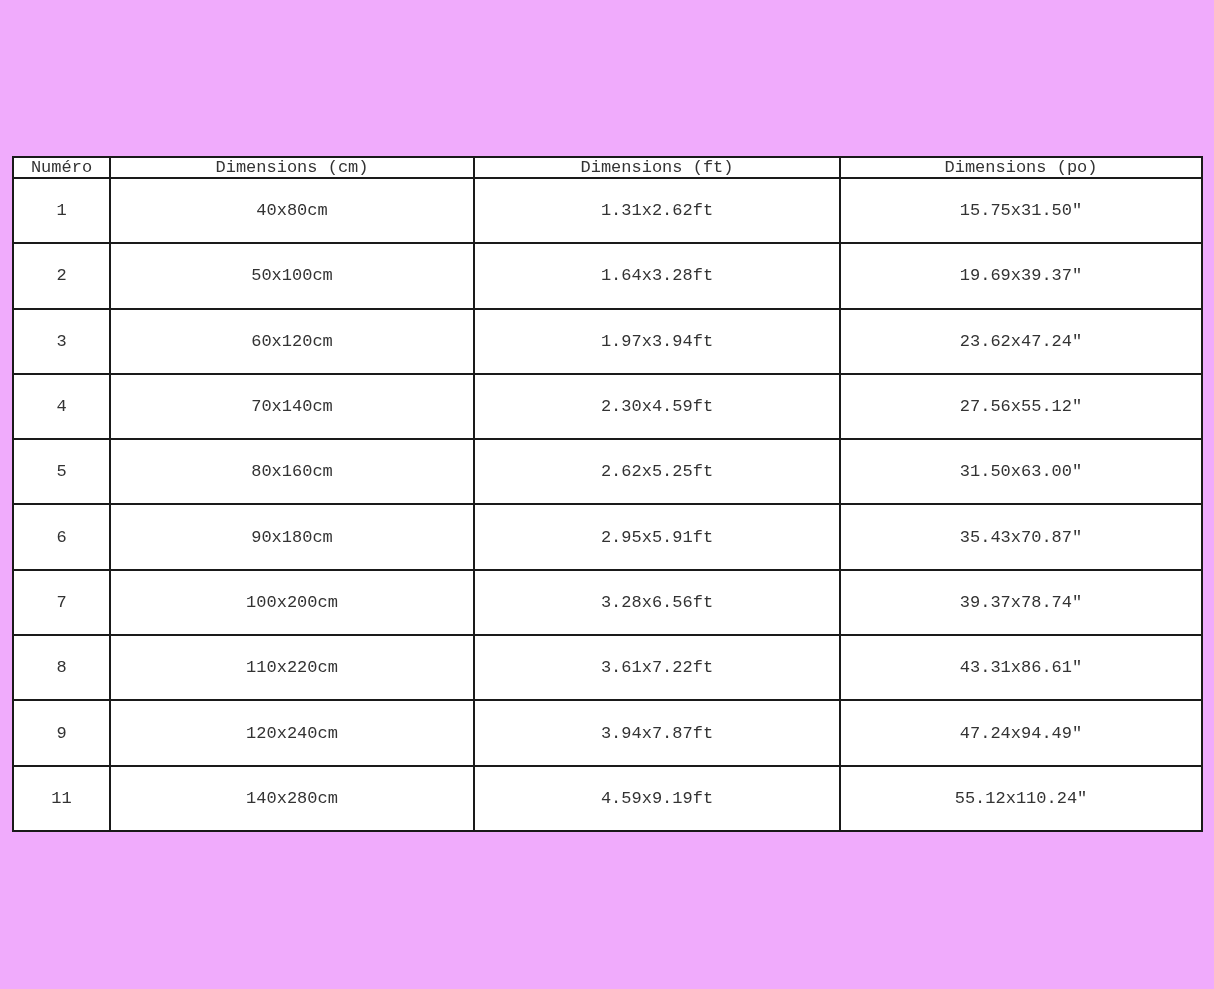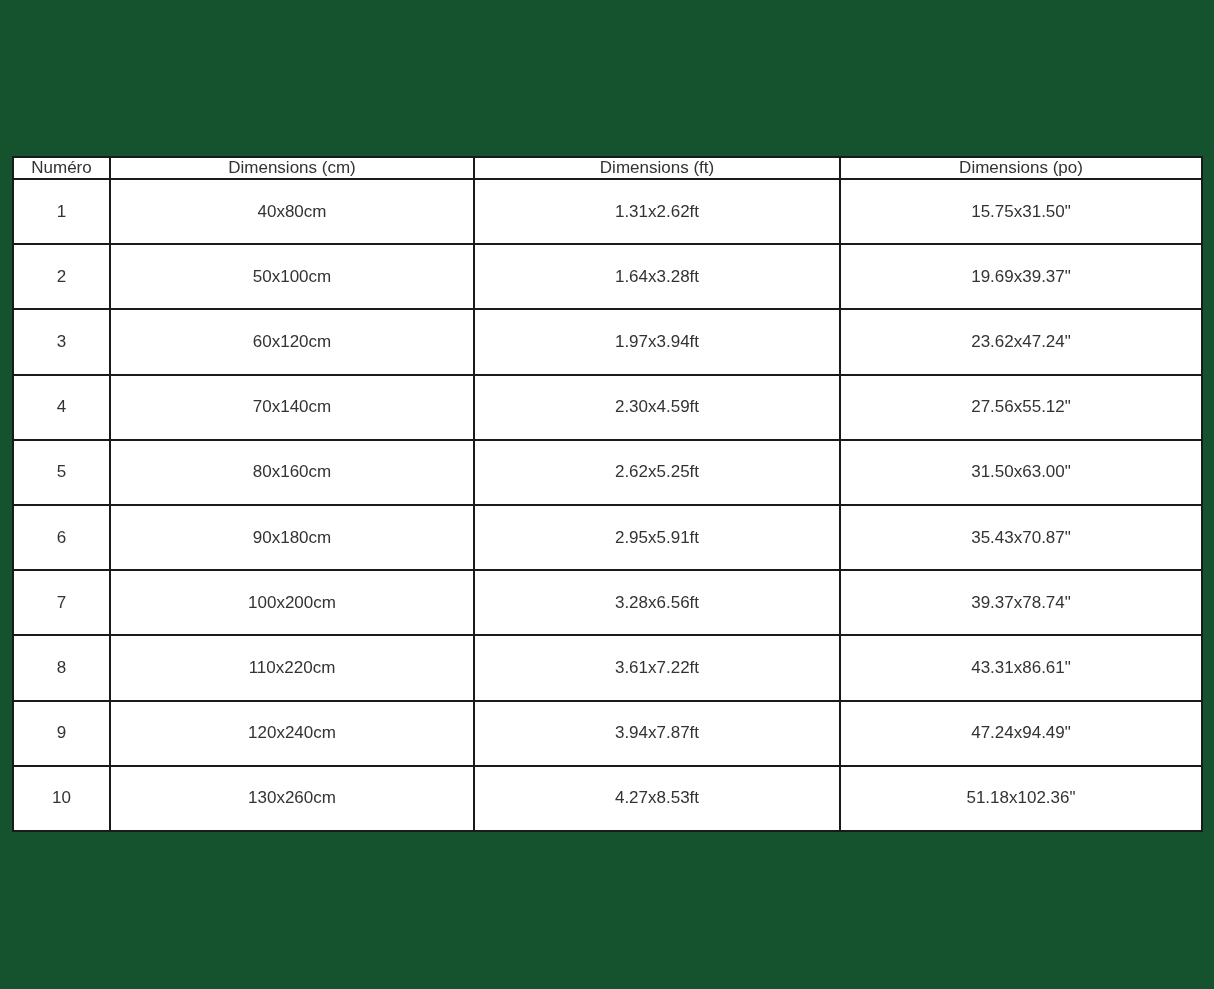--- a/index.html
+++ b/index.html
@@ -7,22 +7,22 @@
     padding: 0;
     background: #ffffff;
     width: 1214px;
     height: 989px;
     overflow: hidden;
   }
   .canvas {
     position: relative;
     width: 1214px;
     height: 989px;
-    background: #14532d;
-    font-family: Liberation Sans, sans-serif;
+    background: #f0abfc;
+    font-family: Liberation Mono, monospace;
   }
   table.dim-table {
     position: absolute;
     left: 12px;
     top: 156px;
     width: 1189px;
     height: 676px;
     border-collapse: collapse;
     table-layout: fixed;
     background: #ffffff;
@@ -108,20 +108,20 @@
           <td>3.61x7.22ft</td>
           <td>43.31x86.61"</td>
         </tr>
         <tr>
           <td>9</td>
           <td>120x240cm</td>
           <td>3.94x7.87ft</td>
           <td>47.24x94.49"</td>
         </tr>
         <tr>
-          <td>10</td>
-          <td>130x260cm</td>
-          <td>4.27x8.53ft</td>
-          <td>51.18x102.36"</td>
+          <td>11</td>
+          <td>140x280cm</td>
+          <td>4.59x9.19ft</td>
+          <td>55.12x110.24"</td>
         </tr>
       </tbody>
   </table>
 </div>
 
 </body></html>

